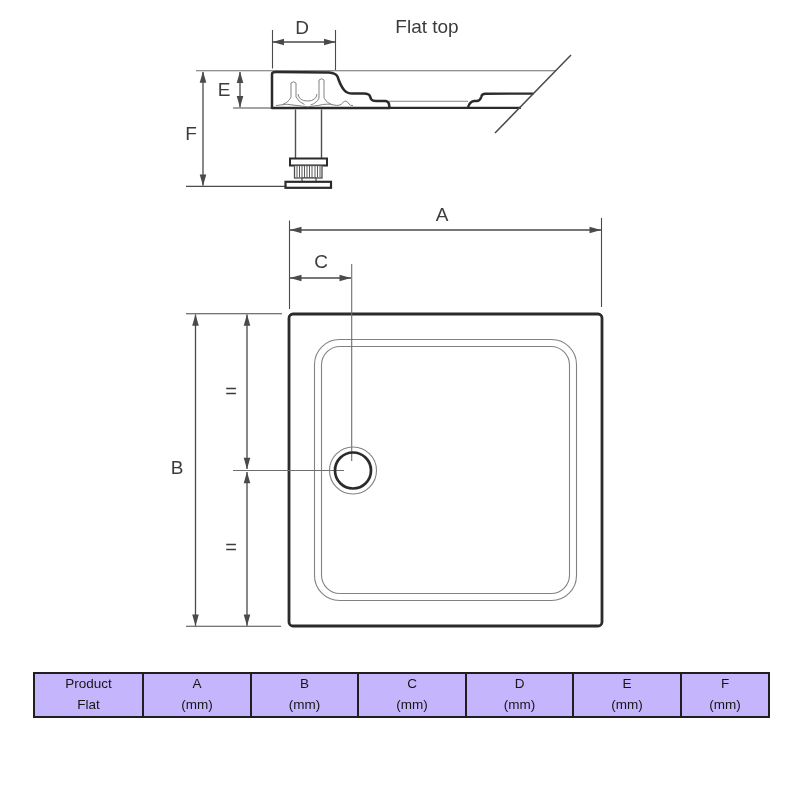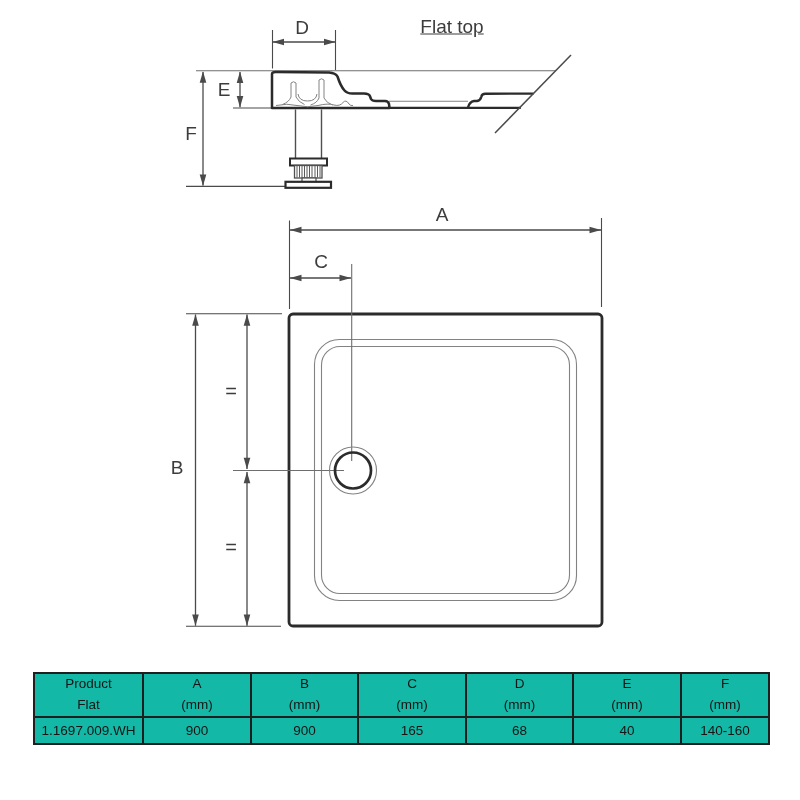--- a/index.html
+++ b/index.html
@@ -9,21 +9,21 @@
   }
   svg { position:absolute; left:0; top:0; }
   .lbl {
     position:absolute; transform:translate(-50%,-50%);
     font-size:19px; color:#3c3c3c; white-space:nowrap; line-height:1;
   }
   .lbl.eq { font-size:20px; }
   table.dims {
     position:absolute; left:33px; top:672px; width:735px;
     border-collapse:collapse; table-layout:fixed;
-    color:#161616; background:#14b8a6;
+    color:#161616; background:#c4b5fd;
   }
   table.dims th, table.dims td {
     border:2px solid #1f1f1f; text-align:center; vertical-align:middle;
     font-weight:400; padding:0; overflow:hidden;
   }
   table.dims tr.hdr th { height:41px; font-size:13.5px; line-height:1.55; }
   table.dims tr.row td { height:25px; font-size:13.5px; }
 </style>
 </head>
 <body>
@@ -125,21 +125,21 @@
       <g fill="#4a4a4a" stroke="none">
         <polygon points="247,314.2 243.7,325.7 250.3,325.7"></polygon>
         <polygon points="247,469.3 243.7,457.8 250.3,457.8"></polygon>
         <polygon points="247,471.7 243.7,483.2 250.3,483.2"></polygon>
         <polygon points="247,625.9 243.7,614.4 250.3,614.4"></polygon>
       </g>
     </g>
   </svg>
 
   <span class="lbl" style="left:302px; top:27px;">D</span>
-  <span class="lbl" style="left:452px; top:26px;text-decoration:underline;">Flat top</span>
+  <span class="lbl" style="left:427px; top:26px;">Flat top</span>
   <span class="lbl" style="left:224px; top:89px;">E</span>
   <span class="lbl" style="left:191px; top:133px;">F</span>
   <span class="lbl" style="left:442px; top:214px;">A</span>
   <span class="lbl" style="left:321px; top:261px;">C</span>
   <span class="lbl" style="left:177px; top:467px;">B</span>
   <span class="lbl eq" style="left:231px; top:391px;">=</span>
   <span class="lbl eq" style="left:231px; top:547px;">=</span>
 
   <table class="dims">
     <colgroup>
@@ -175,24 +175,15 @@
         </th>
         <th>
           <div>E</div>
           <div>(mm)</div>
         </th>
         <th>
           <div>F</div>
           <div>(mm)</div>
         </th>
       </tr>
-      <tr class="row">
-        <td>1.1697.009.WH</td>
-        <td>900</td>
-        <td>900</td>
-        <td>165</td>
-        <td>68</td>
-        <td>40</td>
-        <td>140-160</td>
-      </tr>
     </tbody>
   </table>
 </div>
 
 </body></html>

